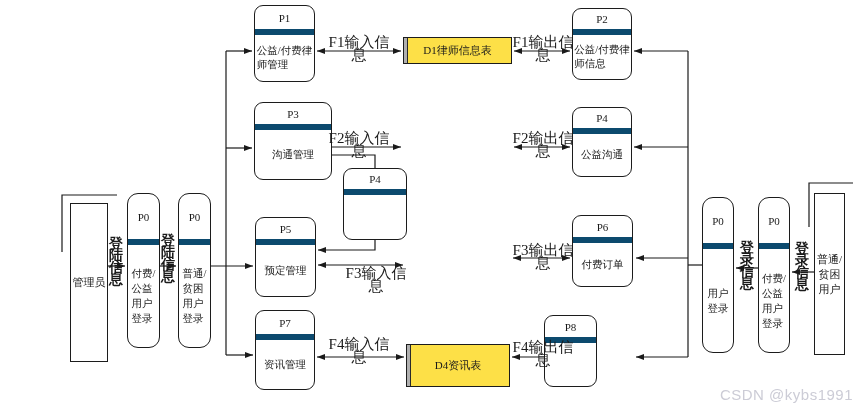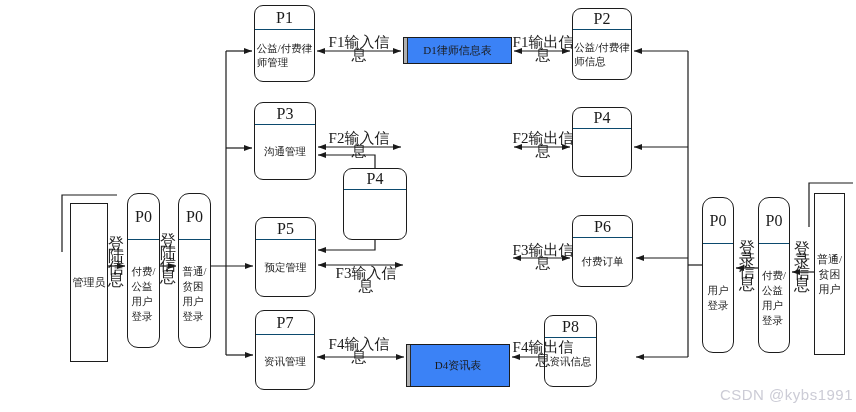--- a/index.html
+++ b/index.html
@@ -7,47 +7,47 @@
     position:relative;width:856px;height:412px;background:#ffffff;overflow:hidden;
     font-family:"Liberation Serif","DejaVu Serif",serif;color:#1a1a1a;
   }
   #wires{position:absolute;left:0;top:0;width:856px;height:412px;z-index:1;}
   
   .proc{
     position:absolute;box-sizing:border-box;background:#fff;border:1px solid #1c1c1c;
     border-radius:9px;display:flex;flex-direction:column;z-index:2;
   }
   .proc-head{
-    border-bottom:1px solid #0c4a6e;display:flex;align-items:center;justify-content:center;
-    font-size:16px;flex:0 0 auto;
+    border-bottom:6px solid #0c4a6e;display:flex;align-items:center;justify-content:center;
+    font-size:11px;flex:0 0 auto;
   }
   .proc-body{
     flex:1;display:flex;align-items:center;justify-content:center;text-align:left;
     font-size:10.5px;line-height:14px;white-space:pre-line;padding:1px;
   }
   .proc-narrow .proc-body{line-height:15px;}
   
   .entity{
     position:absolute;box-sizing:border-box;background:#fff;border:1px solid #1c1c1c;
     display:flex;align-items:center;justify-content:center;text-align:center;
     font-size:11px;line-height:15px;white-space:pre-line;z-index:2;
   }
   
   .store{
-    position:absolute;box-sizing:border-box;background:#3b82f6;border:1px solid #1c1c1c;
+    position:absolute;box-sizing:border-box;background:#fde047;border:1px solid #1c1c1c;
     display:flex;align-items:center;justify-content:center;z-index:2;
   }
   .store-band{position:absolute;left:0;top:0;bottom:0;width:3px;background:#b0b0b0;border-right:1px solid #2a2a2a;}
   .store-label{font-size:11px;position:relative;}
   
   .flow-label{
     position:absolute;font-size:15px;text-align:center;line-height:13px;
     white-space:pre-line;z-index:3;background:transparent;
   }
-  .flow-label.small{font-size:16px;line-height:12px;}
+  .flow-label.small{font-size:14px;line-height:12px;font-weight:bold;}
   
   #watermark{
     position:absolute;right:3px;top:386px;font-size:15px;letter-spacing:.5px;
     color:#ccccd6;font-family:"Liberation Sans","DejaVu Sans",sans-serif;z-index:3;
   }
 </style>
 </head>
 <body>
 
 <div id="canvas">
@@ -102,21 +102,21 @@
   <div class="entity" style="left:70px;top:203px;width:38px;height:159px">管理员</div>
   <div class="entity" style="left:814px;top:193px;width:31px;height:162px">普通/
 贫困
 用户</div>
 
   <div class="proc" style="left:254px;top:5px;width:61px;height:77px">
     <div class="proc-head" style="height:23px">P1</div>
     <div class="proc-body">公益/付费律
 师管理</div>
   </div>
-  <div class="proc" style="left:254px;top:102px;width:62px;height:78px">
+  <div class="proc" style="left:254px;top:102px;width:78px;height:78px">
     <div class="proc-head" style="height:21px">P3</div>
     <div class="proc-body">沟通管理</div>
   </div>
   <div class="proc" style="left:343px;top:168px;width:64px;height:72px">
     <div class="proc-head" style="height:20px">P4</div>
   </div>
   <div class="proc" style="left:255px;top:217px;width:61px;height:80px">
     <div class="proc-head" style="height:21px">P5</div>
     <div class="proc-body">预定管理</div>
   </div>
@@ -125,28 +125,28 @@
     <div class="proc-body">资讯管理</div>
   </div>
 
   <div class="proc" style="left:572px;top:8px;width:60px;height:72px">
     <div class="proc-head" style="height:20px">P2</div>
     <div class="proc-body">公益/付费律
 师信息</div>
   </div>
   <div class="proc" style="left:572px;top:107px;width:60px;height:70px">
     <div class="proc-head" style="height:20px">P4</div>
+    <div class="proc-body">公益沟通</div>
   </div>
   <div class="proc" style="left:572px;top:215px;width:61px;height:72px">
     <div class="proc-head" style="height:21px">P6</div>
     <div class="proc-body">付费订单</div>
   </div>
   <div class="proc" style="left:544px;top:315px;width:53px;height:72px">
     <div class="proc-head" style="height:21px">P8</div>
-    <div class="proc-body">资讯信息</div>
   </div>
 
   <div class="proc proc-narrow" style="left:127px;top:193px;width:33px;height:155px;border-radius:11px">
     <div class="proc-head" style="height:45px">P0</div>
     <div class="proc-body">付费/
 公益
 用户
 登录</div>
   </div>
   <div class="proc proc-narrow" style="left:178px;top:193px;width:33px;height:155px;border-radius:11px">
@@ -175,21 +175,21 @@
   </div>
   <div class="store" style="left:406px;top:344px;width:104px;height:43px">
     <span class="store-band"></span>
     <span class="store-label">D4资讯表</span>
   </div>
 
   <div class="flow-label" style="left:326px;top:36px;width:66px">F1输入信息</div>
   <div class="flow-label" style="left:512px;top:36px;width:62px">F1输出信息</div>
   <div class="flow-label" style="left:326px;top:132px;width:66px">F2输入信息</div>
   <div class="flow-label" style="left:512px;top:132px;width:62px">F2输出信息</div>
-  <div class="flow-label" style="left:333px;top:267px;width:66px">F3输入信息</div>
+  <div class="flow-label" style="left:343px;top:267px;width:66px">F3输入信息</div>
   <div class="flow-label" style="left:512px;top:244px;width:62px">F3输出信息</div>
   <div class="flow-label" style="left:324px;top:338px;width:70px">F4输入信息</div>
   <div class="flow-label" style="left:512px;top:341px;width:62px">F4输出信息</div>
   <div class="flow-label small" style="left:105px;top:238px;width:22px">登陆
 信息</div>
   <div class="flow-label small" style="left:157px;top:235px;width:22px">登陆
 信息</div>
   <div class="flow-label small" style="left:735px;top:242px;width:24px">登录
 信息</div>
   <div class="flow-label small" style="left:790px;top:243px;width:24px">登录

